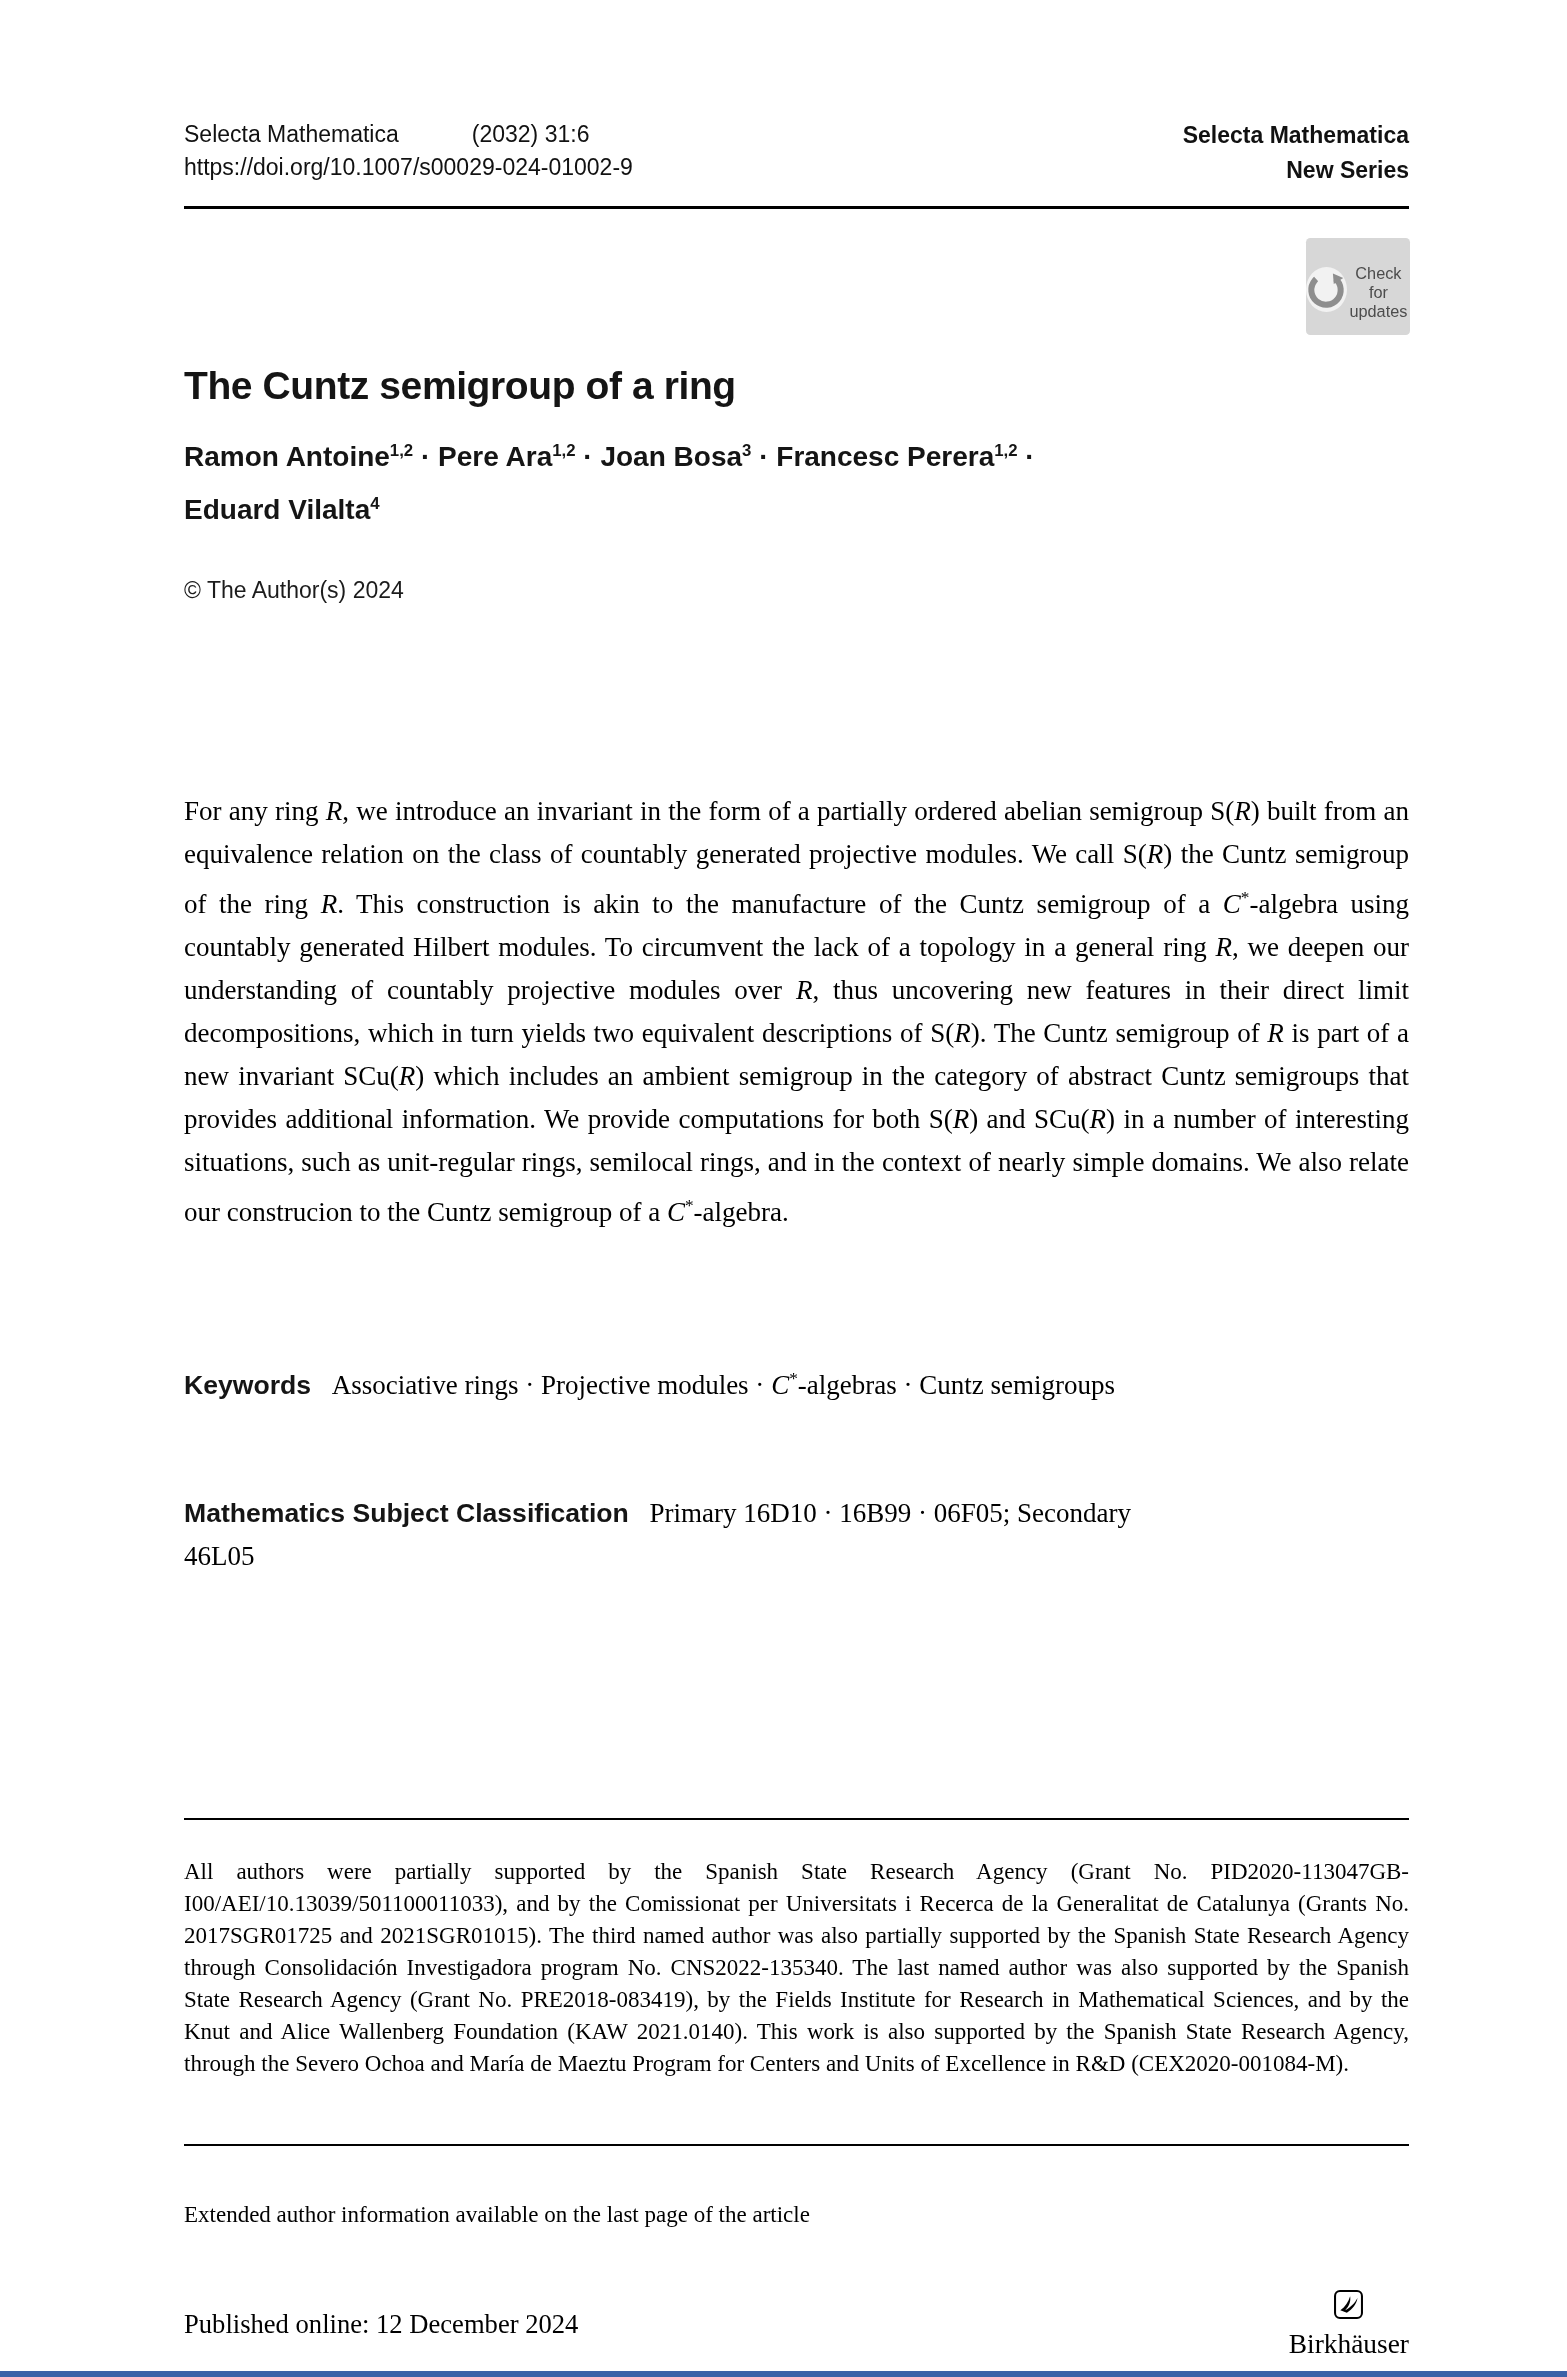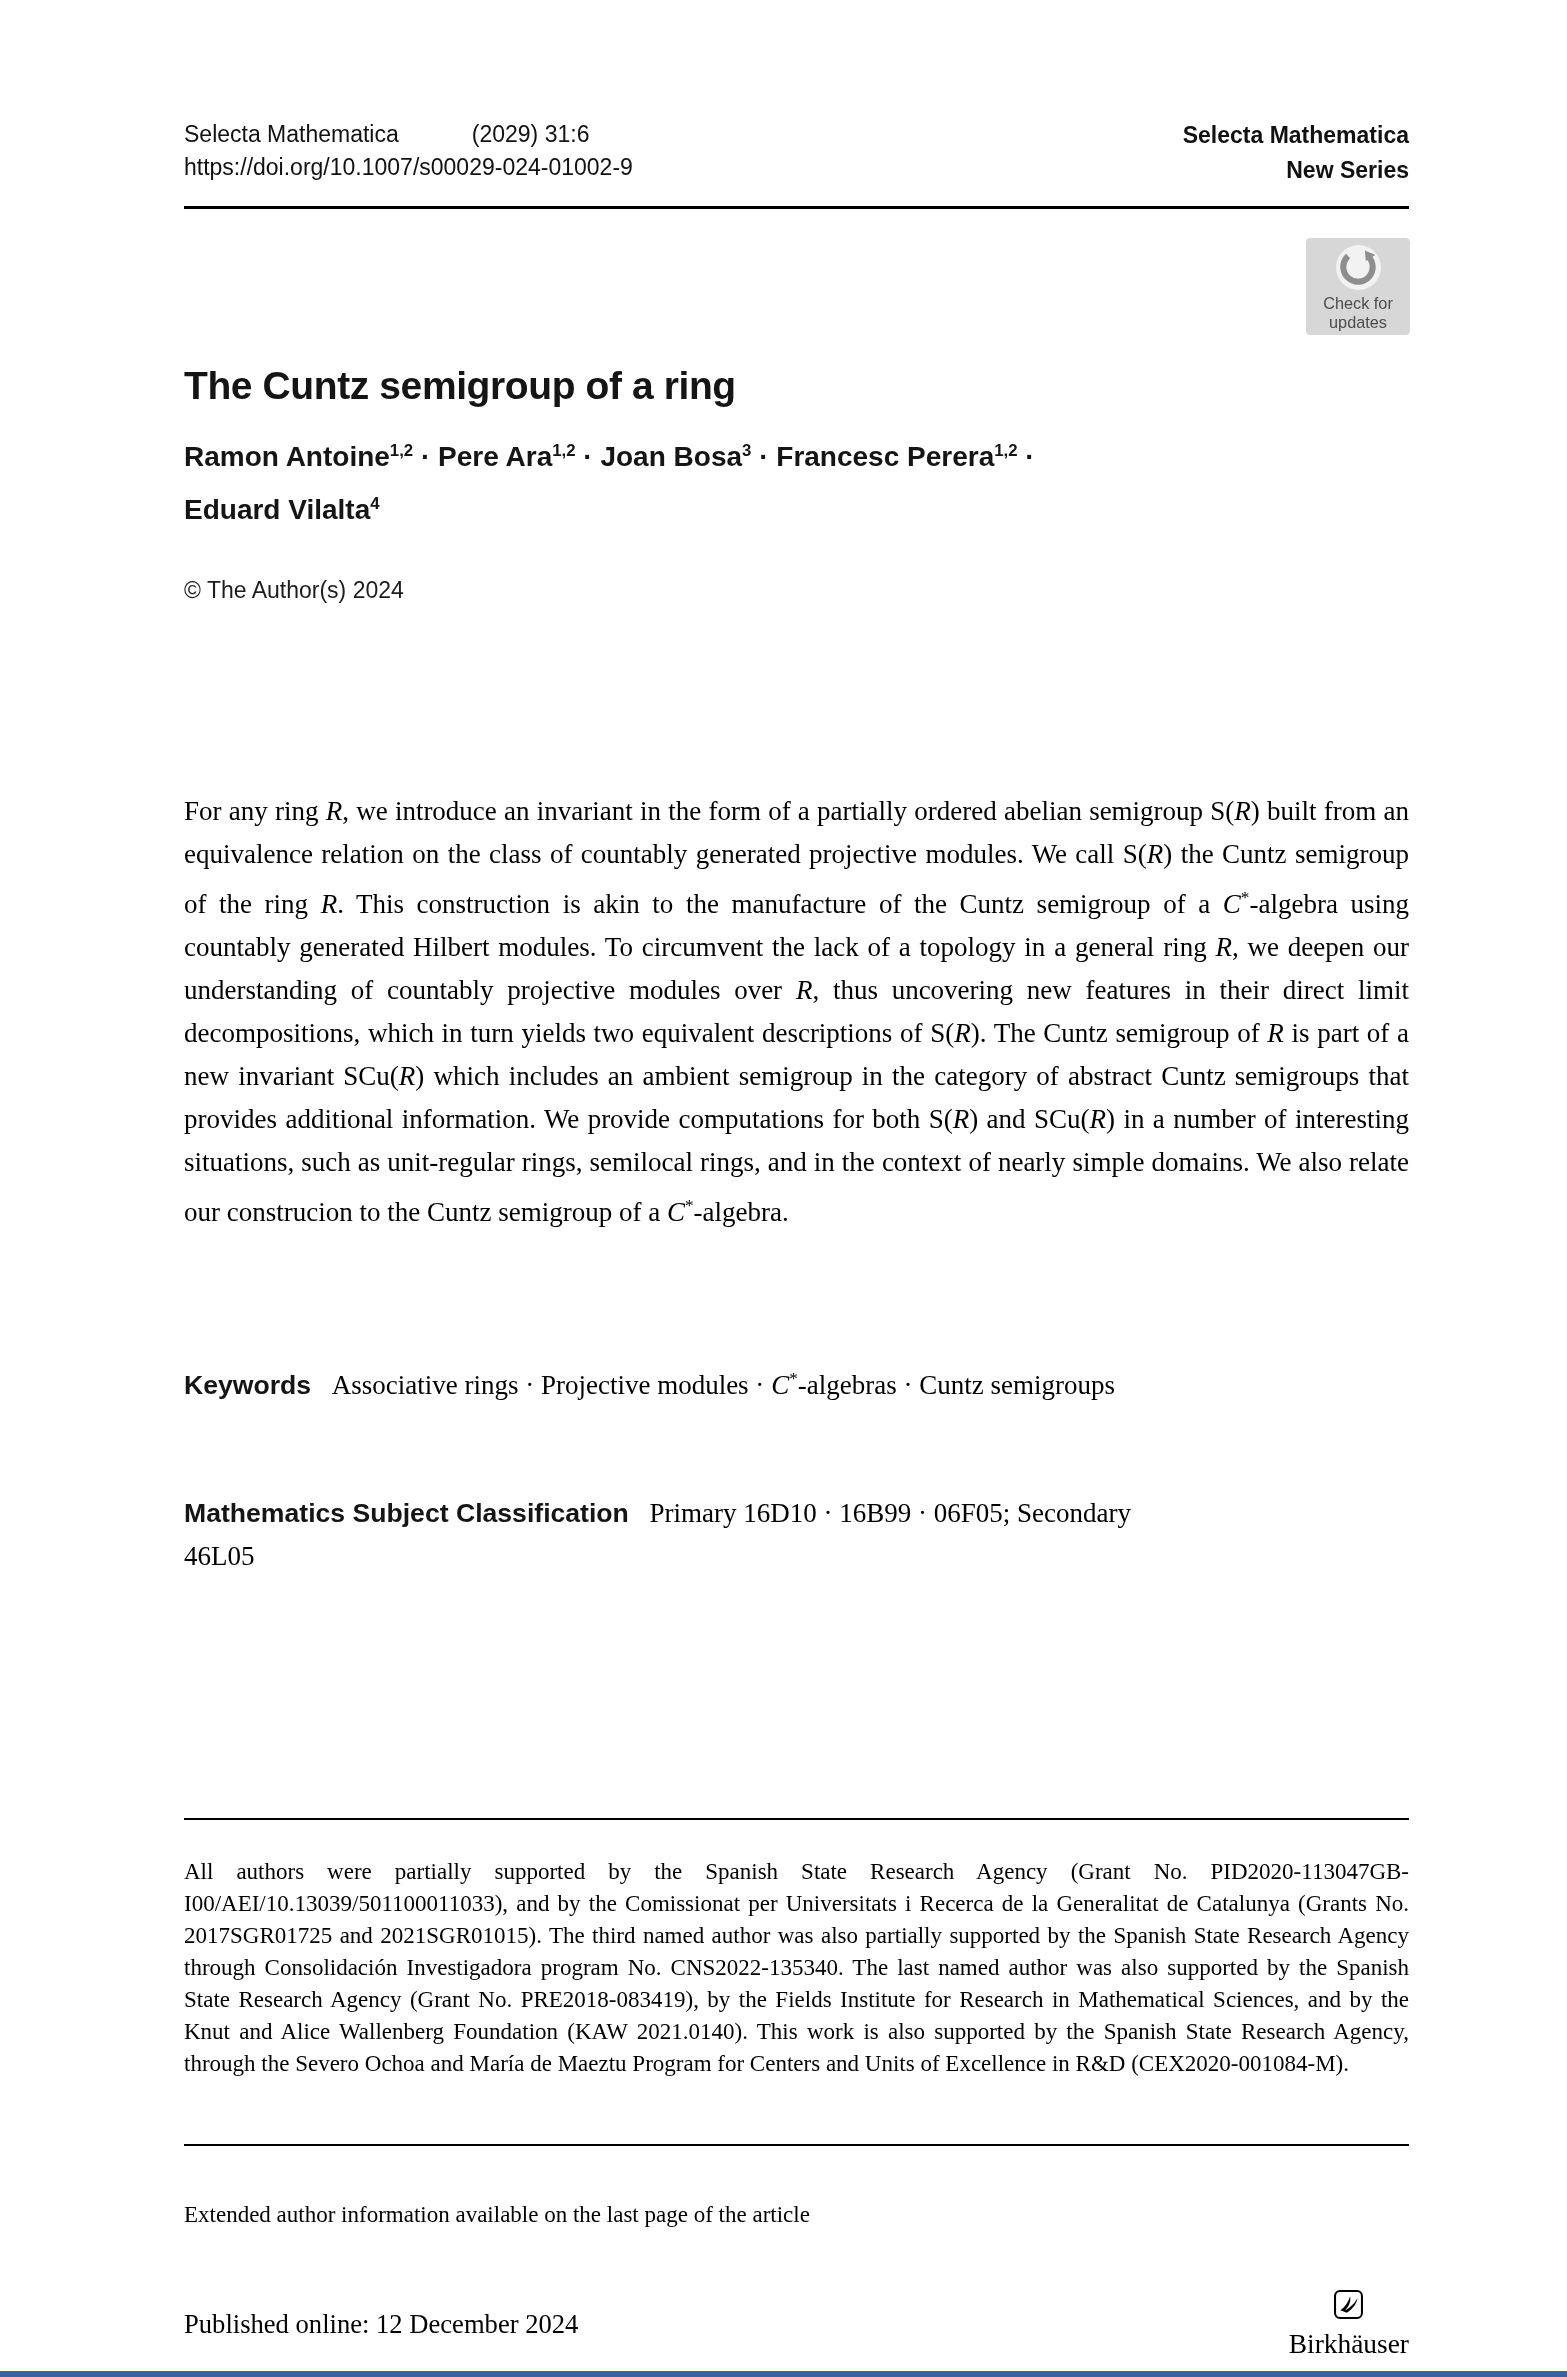--- a/index.html
+++ b/index.html
@@ -19,21 +19,21 @@
   .header-left { font-family: "Liberation Sans", sans-serif; font-size: 23px; line-height: 33px; color: #111; }
   .jname { margin-right: 73px; }
   .doi { display: block; color: #111; text-decoration: none; font-family: "Liberation Sans", sans-serif; font-size: 23px; }
   .header-right { text-align: right; font-family: "Liberation Sans", sans-serif; font-weight: bold; font-size: 23px; line-height: 35px; color: #111; }
   .rule-header { top: 206px; height: 3.4px; background: #000; }
 
   
   .badge {
     position: absolute; top: 238px; left: 1306px; width: 104px; height: 97px;
     background: #d7d7d7; border-radius: 4.3px;
-    display: flex; flex-direction: column; align-items: center;
+    display: flex; align-items: center;
     padding-top: 6.9px; box-sizing: border-box; cursor: pointer;
   }
   .badge-circle { width: 45px; height: 45px; border-radius: 50%; background: #f2f2f2; display: flex; align-items: center; justify-content: center; }
   .badge-text { margin-top: 4.3px; font-family: "Liberation Sans", sans-serif; font-size: 16.3px; line-height: 19px; color: #4c4c4c; text-align: center; }
 
   
   .title { top: 338px; font-family: "Liberation Sans", sans-serif; font-weight: bold; font-size: 39px; color: #151515; letter-spacing: -0.4px; }
   .authors { top: 427px; font-family: "Liberation Sans", sans-serif; font-weight: bold; font-size: 28px; line-height: 47px; color: #151515; }
   .authors sup { font-size: 60%; }
 
@@ -62,21 +62,21 @@
   .accent-bar { position: absolute; left: 0; top: 2371px; width: 1568px; height: 6.9px; background: #3a62a7; }
 </style>
 </head>
 <body>
 
 <div class="page">
 
   <div class="abs header">
     <div class="header-left">
       <div>
-        <span class="jname">Selecta Mathematica</span><span class="jissue">(2029) 31:6</span>
+        <span class="jname">Selecta Mathematica</span><span class="jissue">(2032) 31:6</span>
       </div>
       <a class="doi">https://doi.org/10.1007/s00029-024-01002-9</a>
     </div>
     <div class="header-right">
       <div>Selecta Mathematica</div>
       <div>New Series</div>
     </div>
   </div>
   <div class="abs rule-header"></div>
 

